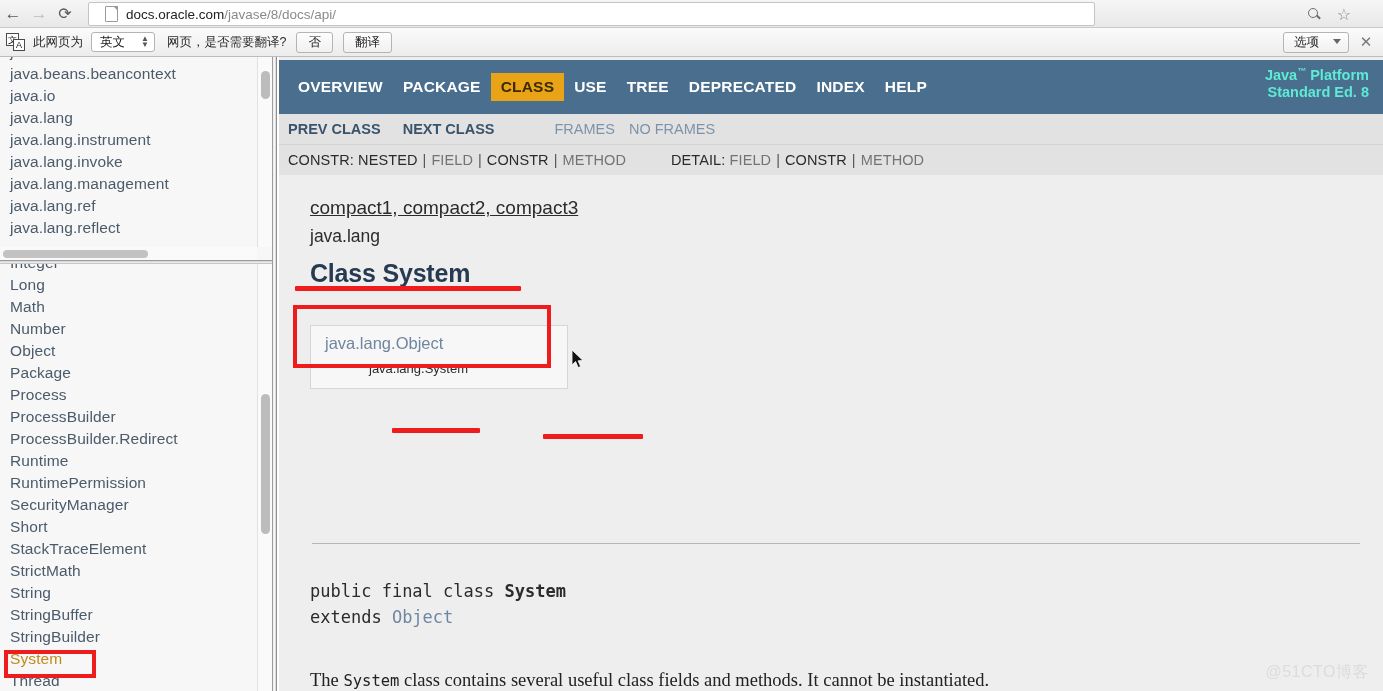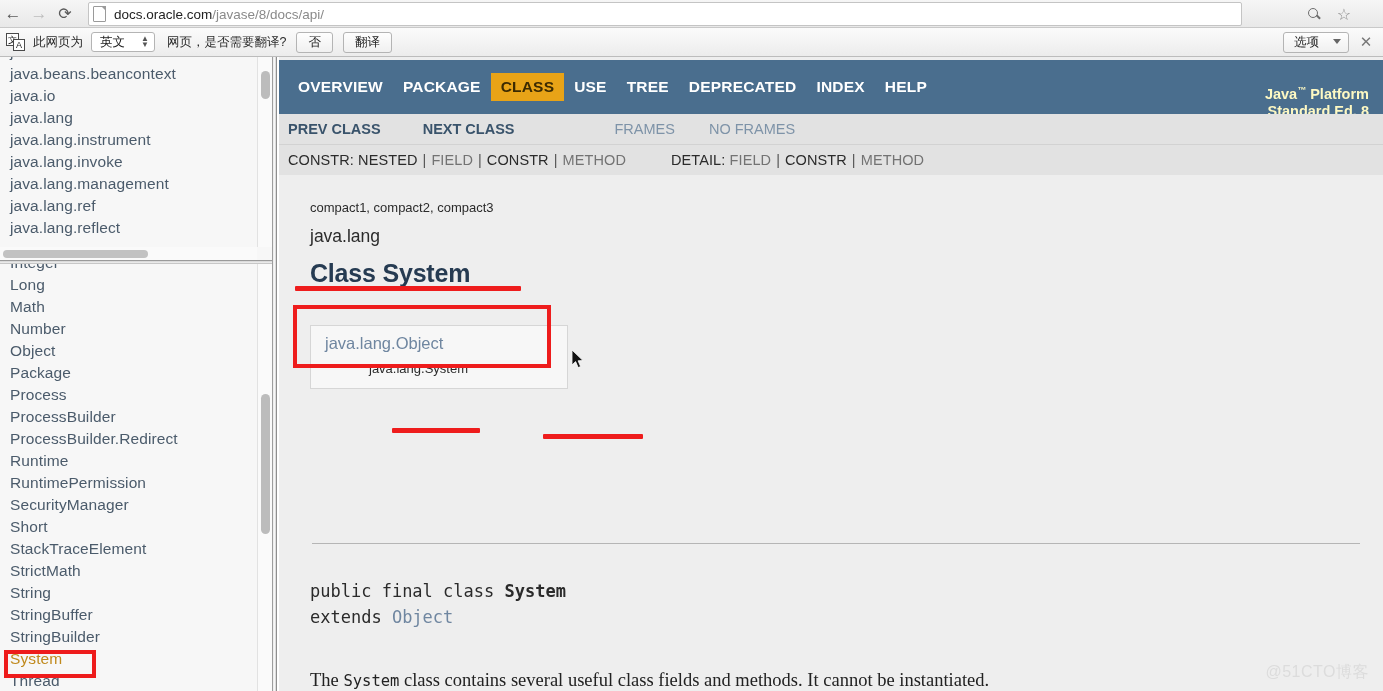--- a/index.html
+++ b/index.html
@@ -21,23 +21,23 @@
     display: flex; align-items: center;
   }
   .nav-btn {
     width: 26px; height: 26px; display: flex; align-items: center; justify-content: center;
     font-size: 17px; color: #5a5a5a; cursor: default; user-select: none;
   }
   .nav-btn.disabled { color: #bdbdbd; }
   .nav-btn.reload { font-size: 16px; }
 
   .urlbar {
-    position: absolute; left: 88px; top: 2px; width: 1154px; height: 24px;
+    position: absolute; left: 88px; top: 2px; width: 1007px; height: 24px;
     background: #ffffff; border: 1px solid #c4c4c4; border-radius: 2px;
-    display: flex; align-items: center; padding-left: 4px;
+    display: flex; align-items: center; padding-left: 16px;
   }
   .page-icon {
     width: 13px; height: 16px; background: #fff; border: 1px solid #9a9a9a;
     border-radius: 1px; position: relative; margin-right: 8px; flex: none;
   }
   .page-icon:after {
     content: ""; position: absolute; right: -1px; top: -1px;
     border-left: 5px solid transparent; border-top: 5px solid #9a9a9a;
   }
   .url-text { font-size: 13.5px; color: #222; white-space: nowrap; }
@@ -126,49 +126,49 @@
   .frame-main { position: absolute; left: 279px; top: 0; width: 1104px; height: 634px; background: #eeeeee; overflow: hidden; }
 
   .topnav {
     position: absolute; left: 0; top: 3px; width: 1104px; height: 54px;
     background: #4a6e8e; display: flex; align-items: center;
   }
   .topnav ul { list-style: none; margin: 0; padding: 0 0 0 9px; display: flex; align-items: center; gap: 0; }
   .topnav li { font-size: 15.5px; font-weight: bold; color: #ffffff; padding: 5px 10px; letter-spacing: 0.2px; }
   .topnav li.active { background: #e8a317; color: #3b2a02; }
   .brand {
-    position: absolute; right: 14px; top: 22px; text-align: right;
-    color: #fef9c3; font-size: 14.5px; font-weight: bold; line-height: 17px;
+    position: absolute; right: 14px; top: 3px; text-align: right;
+    color: #5eead4; font-size: 14.5px; font-weight: bold; line-height: 17px;
   }
   .brand sup { font-size: 9px; vertical-align: super; }
 
   .subnav {
     position: absolute; left: 0; top: 57px; width: 1104px; height: 31px;
     background: #e2e2e2; border-bottom: 1px solid #d2d2d2;
-    display: flex; align-items: center; font-size: 14.5px; padding-left: 9px; gap: 20px;
+    display: flex; align-items: center; font-size: 14.5px; padding-left: 9px;
   }
   .subnav .bold-link { font-weight: bold; color: #39536b; margin-right: 22px; }
   .subnav .lite-link { color: #7e93a8; margin-right: 14px; }
   .subnav .spacer { width: 38px; }
 
   .summarybar {
     position: absolute; left: 0; top: 88px; width: 1104px; height: 30px;
     background: #e2e2e2; display: flex; align-items: center; font-size: 14.5px; padding-left: 9px;
     color: #2b2b2b; letter-spacing: 0.1px;
   }
   .summarybar .lbl { color: #2b2b2b; }
   .summarybar .lnk { color: #737373; }
   .summarybar .bar { color: #555; margin: 0 5px; }
   .summarybar .gap { width: 45px; display: inline-block; }
 
   .doc {
     position: absolute; left: 0; top: 119px; width: 1104px; height: 515px;
     background: #eeeeee; padding: 18px 24px 0 31px; overflow: hidden;
   }
-  .subtitle { font-size: 13px; color: #2b2b2b; line-height: 28px; }
+  .subtitle { font-size: 19px; color: #2b2b2b; line-height: 28px; text-decoration: underline; }
   .pkgname { font-size: 17.5px; color: #2b2b2b; line-height: 28px; }
   .classtitle {
     font-size: 25px; font-weight: bold; color: #263b52; margin-top: 9px; letter-spacing: -0.2px;
     display: inline-block;
   }
 
   .inherit-box {
     margin-top: 20px; width: 258px; background: #f7f7f7; border: 1px solid #d6d6d6;
     padding: 5px 8px 7px 14px;
   }

